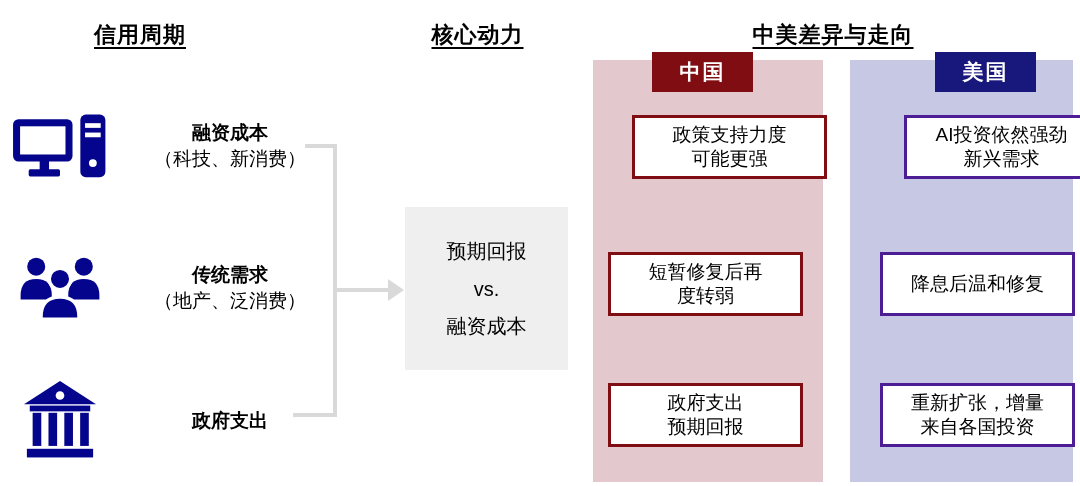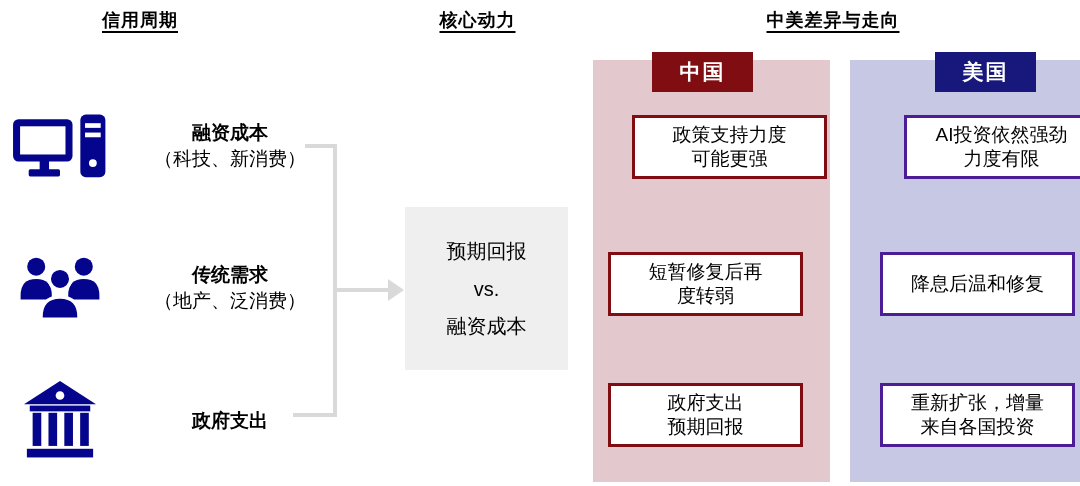--- a/index.html
+++ b/index.html
@@ -2,21 +2,21 @@
 <html><head>
 <meta charset="utf-8">
 <style>
   html,body{margin:0;padding:0;background:#fff;}
   #canvas{
     position:relative;width:1080px;height:486px;background:#ffffff;
     font-family:"Liberation Sans","DejaVu Sans",sans-serif;color:#000;
     overflow:hidden;
   }
   .col-header{
-    position:absolute;top:8px;font-size:18px;font-weight:bold;
+    position:absolute;top:20px;font-size:22px;font-weight:bold;
     text-align:center;text-decoration:underline;text-underline-offset:5px;
     text-decoration-thickness:2px;letter-spacing:1px;
   }
   #hdr-credit{left:45px;width:190px;}
   #hdr-core{left:385px;width:185px;}
   #hdr-uschina{left:593px;width:480px;font-family:Liberation Serif, serif;}
 
   .demand-label{position:absolute;left:140px;width:180px;text-align:center;}
   .demand-title{font-size:19px;font-weight:bold;line-height:26px;}
   .demand-sub{font-size:19px;line-height:26px;white-space:nowrap;}
@@ -42,21 +42,21 @@
   }
 
   #core-box{
     position:absolute;left:405px;top:207px;width:163px;height:163px;
     background:#efefef;display:flex;flex-direction:column;
     justify-content:space-between;align-items:center;
     padding:32px 0;box-sizing:border-box;
   }
   .core-line{font-size:20px;line-height:24px;}
 
-  .country-panel{position:absolute;top:60px;height:422px;padding-left:7px;}
+  .country-panel{position:absolute;top:60px;height:422px;}
   #panel-china{left:593px;width:230px;background:#e3c9cd;}
   #panel-us{left:850px;width:223px;background:#c6c8e4;}
 
   .country-tab{
     position:absolute;top:-8px;width:101px;height:40px;
     display:flex;align-items:center;justify-content:center;
     color:#fff;font-size:21px;font-weight:bold;letter-spacing:2px;
   }
   #tab-china{left:59px;background:#7f0d12;}
   #tab-us{left:61px;background:#17177c;margin-left:24px;}
@@ -166,21 +166,21 @@
     <div class="point-box china-box row-2">
       <div>政府支出</div>
       <div>预期回报</div>
     </div>
   </div>
 
   <div class="country-panel" id="panel-us">
     <div class="country-tab" id="tab-us">美国</div>
     <div class="point-box us-box row-0">
       <div>AI投资依然强劲</div>
-      <div>力度有限</div>
+      <div>新兴需求</div>
     </div>
     <div class="point-box us-box row-1">
       <div>降息后温和修复</div>
       <div></div>
     </div>
     <div class="point-box us-box row-2">
       <div>重新扩张，增量</div>
       <div>来自各国投资</div>
     </div>
   </div>

